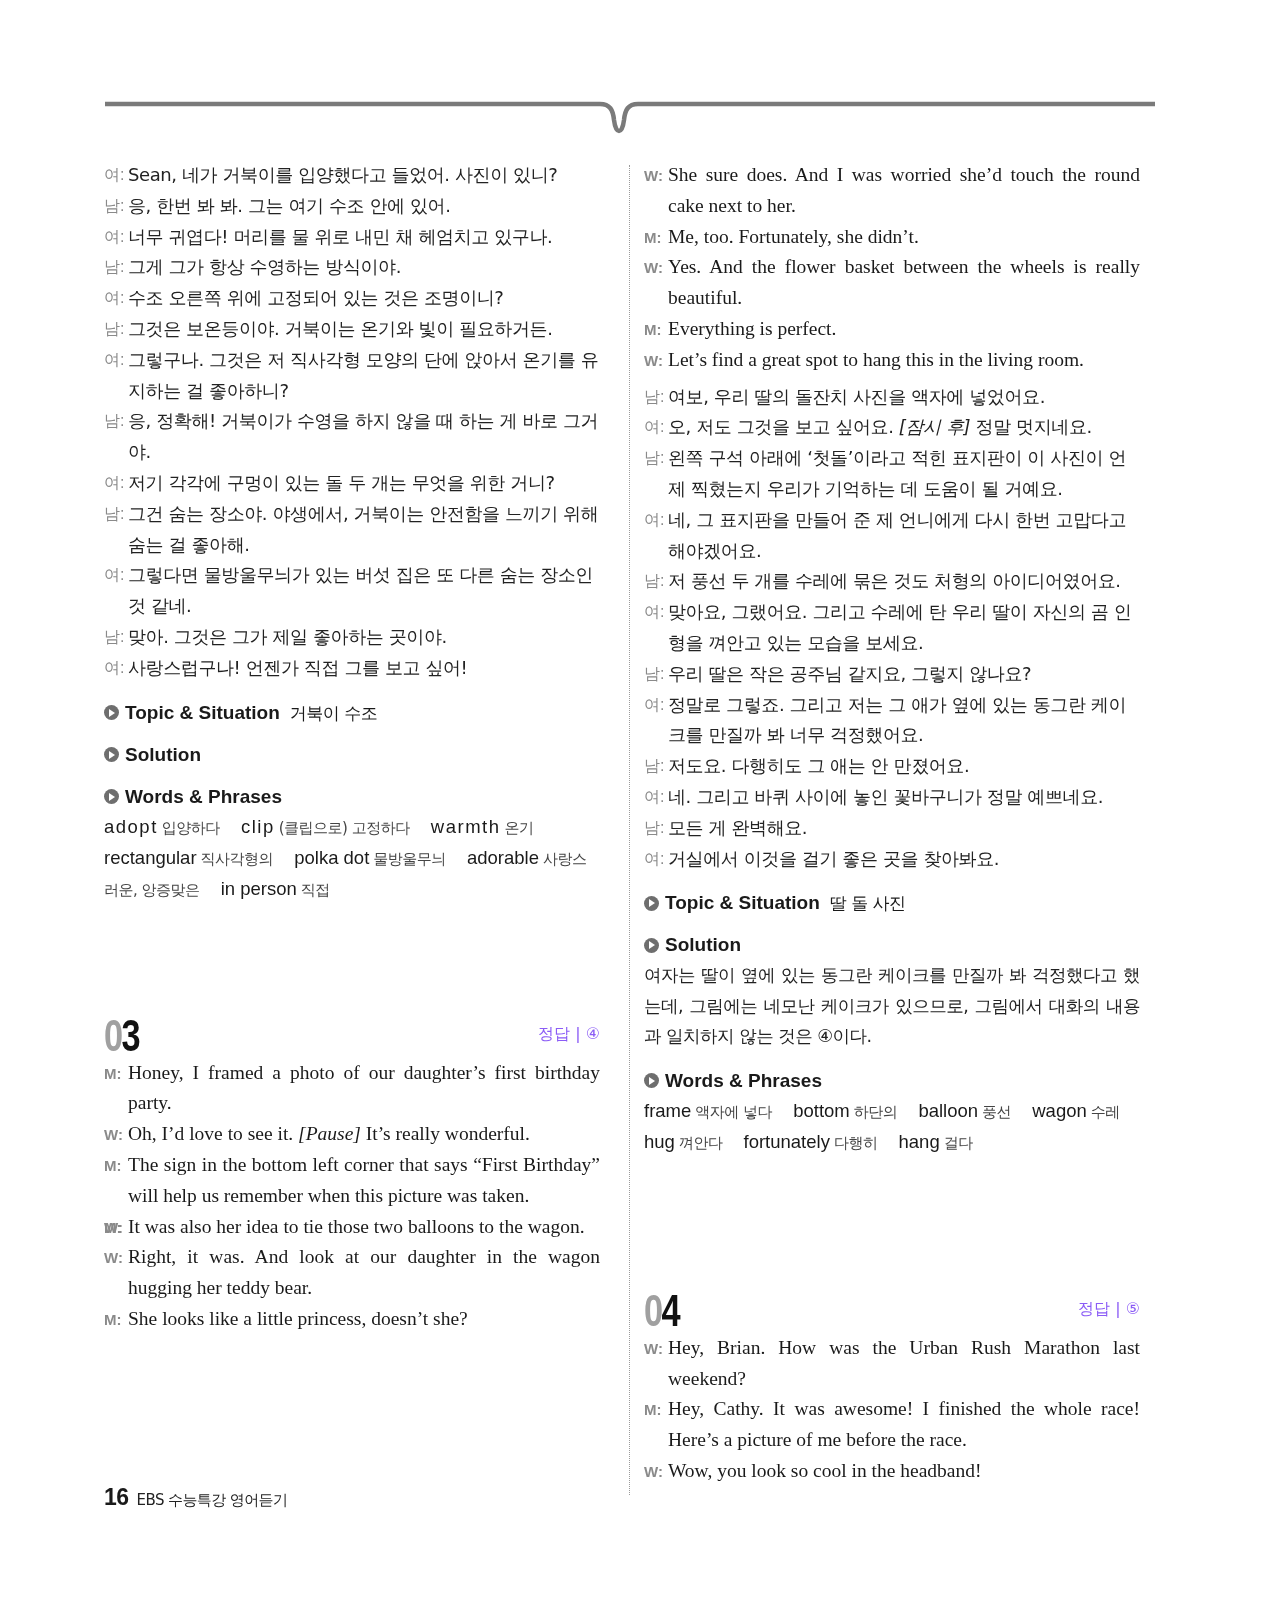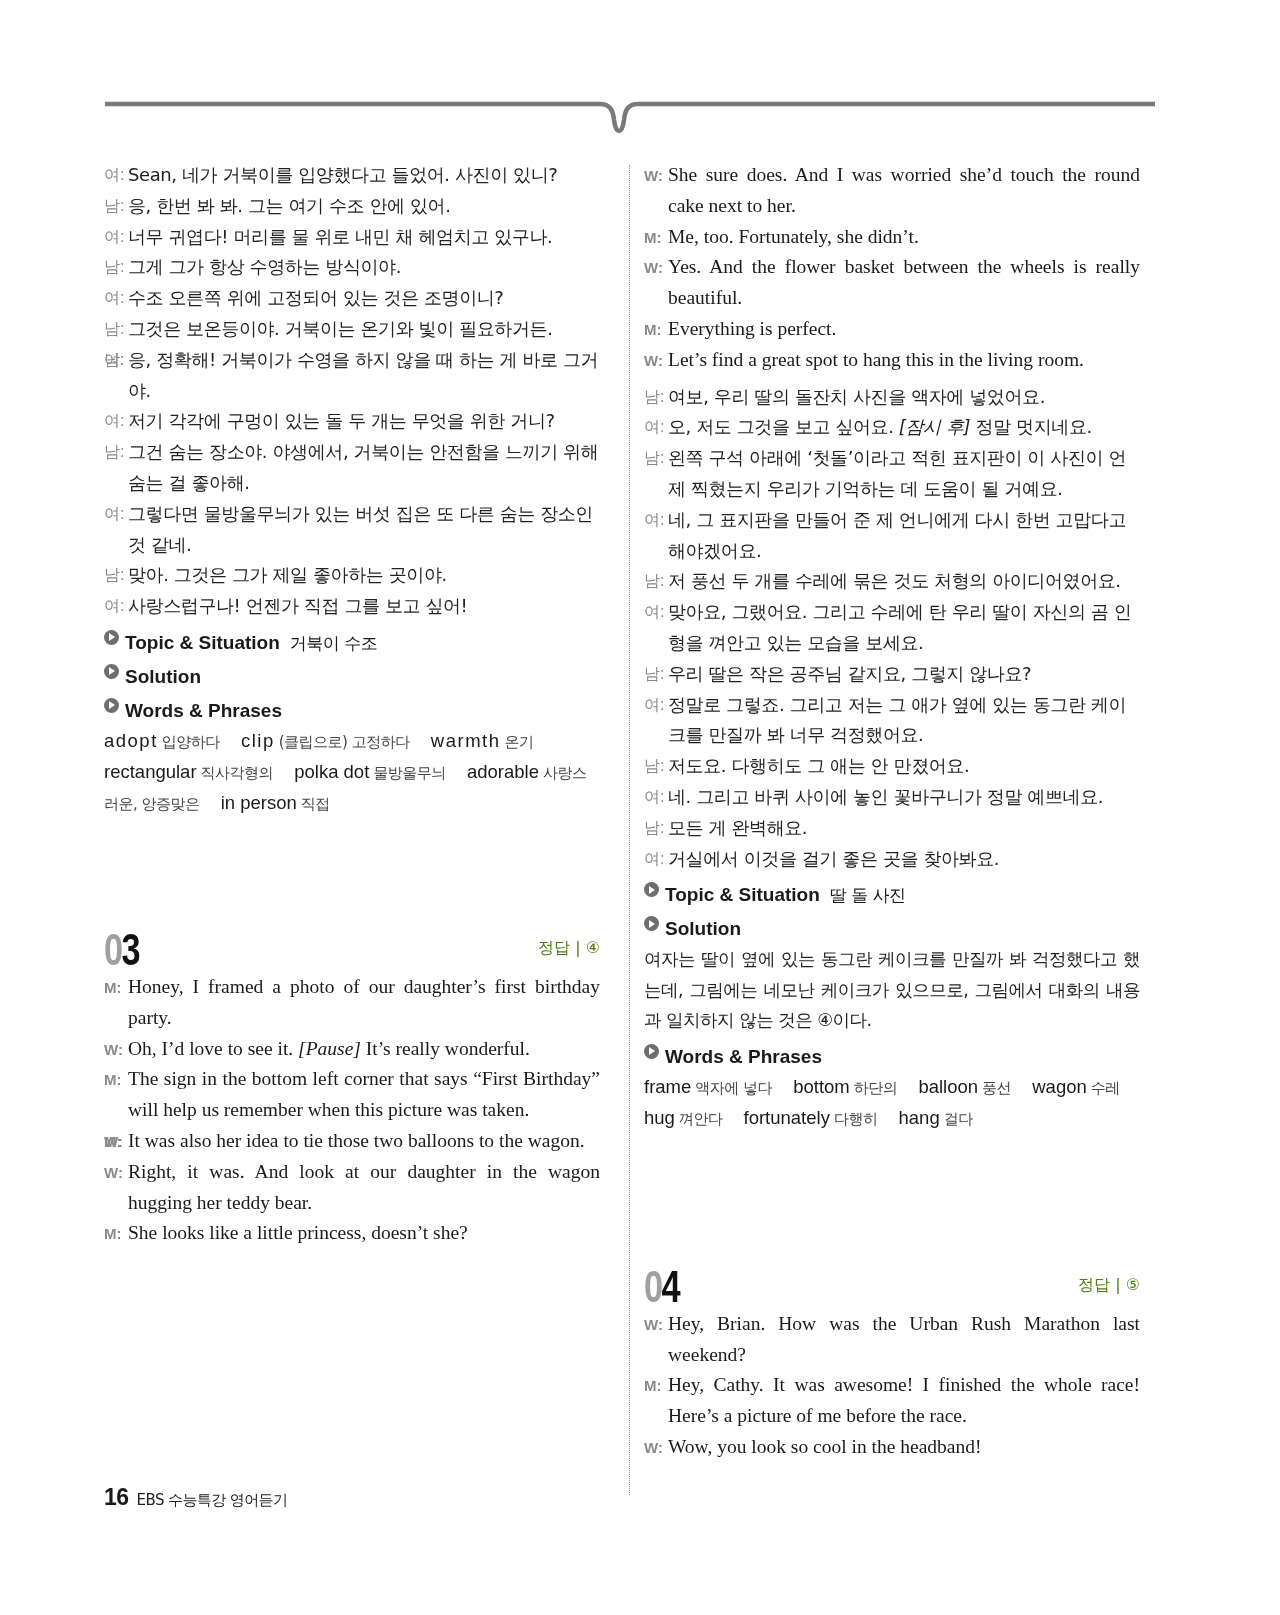--- a/index.html
+++ b/index.html
@@ -11,35 +11,35 @@
   .divider { position: absolute; left: 629px; top: 165px; width: 0; height: 1330px; border-left: 1.5px dotted #9a9a9a; }
 
   .line { position: relative; padding-left: 24px; font-size: 19.5px; line-height: 30.8px; }
   .line .sp { position: absolute; left: 0; top: 0; color: #8a8a8a; font-family: "Liberation Sans", "DejaVu Sans", sans-serif; font-size: 17px; }
   .en .line { font-family: "Liberation Serif", "DejaVu Serif", serif; text-align: justify; text-align-last: left; }
   .en .line .sp { font-weight: bold; font-size: 15px; top: 1px; }
   .ko .line { font-family: "DejaVu Sans", "Liberation Sans", sans-serif; font-size: 18px; letter-spacing: -0.4px; color: #222; }
   .ko .line .sp { font-size: 16px; letter-spacing: 0; }
   .ko.gap { margin-top: 6px; }
 
-  .sec-head { font-family: "Liberation Sans", "DejaVu Sans", sans-serif; font-weight: bold; font-size: 19px; line-height: 26px; margin-top: 8px; display: flex; align-items: flex-start; }
+  .sec-head { font-family: "Liberation Sans", "DejaVu Sans", sans-serif; font-weight: bold; font-size: 19px; line-height: 26px; margin-top: 16px; display: flex; align-items: center; }
   .sec-head .tri { width: 15px; height: 15px; border-radius: 50%; background: #6e6e6e; margin-right: 6px; position: relative; flex: none; }
   .sec-head .tri::after { content: ""; position: absolute; left: 5px; top: 3.5px; border-left: 6px solid #fff; border-top: 4px solid transparent; border-bottom: 4px solid transparent; }
   .sec-head .topic-ko { font-weight: normal; font-family: "DejaVu Sans", sans-serif; font-size: 17px; margin-left: 10px; letter-spacing: -0.5px; }
   .para { font-family: "DejaVu Sans", "Liberation Sans", sans-serif; font-size: 17.5px; line-height: 30.5px; letter-spacing: -0.5px; text-align: justify; color: #222; margin-top: 2px; }
   .words { font-family: "Liberation Sans", "DejaVu Sans", sans-serif; font-size: 18.5px; line-height: 30px; margin-top: 2px; }
   .words .w { margin-right: 16px; white-space: nowrap; }
   .words .w .ko { font-family: "DejaVu Sans", sans-serif; font-size: 15px; color: #444; letter-spacing: -0.5px; margin-left: 4px; }
   .words .w.spaced .term { letter-spacing: 1.5px; }
 
   .qhead { display: flex; justify-content: space-between; align-items: center; margin-top: 21px; height: 44px; }
   .qnum { font-family: "Liberation Sans", "DejaVu Sans", sans-serif; font-weight: bold; font-size: 44px; line-height: 40px; letter-spacing: -2px; transform: scaleX(0.78); transform-origin: left bottom; }
   .qnum .z { color: #a0a0a0; }
   .qnum .n { color: #111; }
-  .answer { font-family: "DejaVu Sans", sans-serif; font-size: 16px; color: #4d7c0f; padding-bottom: 2px; }
+  .answer { font-family: "DejaVu Sans", sans-serif; font-size: 16px; color: #8b5cf6; padding-bottom: 2px; }
   .script-title { font-family: "Liberation Sans", "DejaVu Sans", sans-serif; font-weight: bold; font-size: 19px; line-height: 30px; margin-top: 2px; }
 
   .footer { position: absolute; left: 104px; top: 1484px; display: flex; align-items: baseline; }
   .footer .pg { font-family: "Liberation Sans", sans-serif; font-weight: bold; font-size: 23px; letter-spacing: -0.5px; margin-right: 8px; }
   .footer .bk { font-family: "DejaVu Sans", sans-serif; font-size: 15px; letter-spacing: -0.6px; color: #222; }
 </style>
 </head>
 <body>
 
 <svg class="top-rule" viewBox="0 0 1050 40" preserveAspectRatio="none">
@@ -49,21 +49,21 @@
 <div class="divider"></div>
 
 <div class="col left">
   <div class="ko">
     <div class="line"><span class="sp">여:</span><span>Sean, 네가 거북이를 입양했다고 들었어. 사진이 있니?</span></div>
     <div class="line"><span class="sp">남:</span><span>응, 한번 봐 봐. 그는 여기 수조 안에 있어.</span></div>
     <div class="line"><span class="sp">여:</span><span>너무 귀엽다! 머리를 물 위로 내민 채 헤엄치고 있구나.</span></div>
     <div class="line"><span class="sp">남:</span><span>그게 그가 항상 수영하는 방식이야.</span></div>
     <div class="line"><span class="sp">여:</span><span>수조 오른쪽 위에 고정되어 있는 것은 조명이니?</span></div>
     <div class="line"><span class="sp">남:</span><span>그것은 보온등이야. 거북이는 온기와 빛이 필요하거든.</span></div>
-    <div class="line"><span class="sp">여:</span></div>
+    <div class="line"><span class="sp">여:</span><span>그렇구나. 그것은 저 직사각형 모양의 단에 앉아서 온기를 유지하는 걸 좋아하니?</span></div>
     <div class="line"><span class="sp">남:</span><span>응, 정확해! 거북이가 수영을 하지 않을 때 하는 게 바로 그거야.</span></div>
     <div class="line"><span class="sp">여:</span><span>저기 각각에 구멍이 있는 돌 두 개는 무엇을 위한 거니?</span></div>
     <div class="line"><span class="sp">남:</span><span>그건 숨는 장소야. 야생에서, 거북이는 안전함을 느끼기 위해 숨는 걸 좋아해.</span></div>
     <div class="line"><span class="sp">여:</span><span>그렇다면 물방울무늬가 있는 버섯 집은 또 다른 숨는 장소인 것 같네.</span></div>
     <div class="line"><span class="sp">남:</span><span>맞아. 그것은 그가 제일 좋아하는 곳이야.</span></div>
     <div class="line"><span class="sp">여:</span><span>사랑스럽구나! 언젠가 직접 그를 보고 싶어!</span></div>
   </div>
 
   <div class="sec-head">
     <span class="tri"></span>

